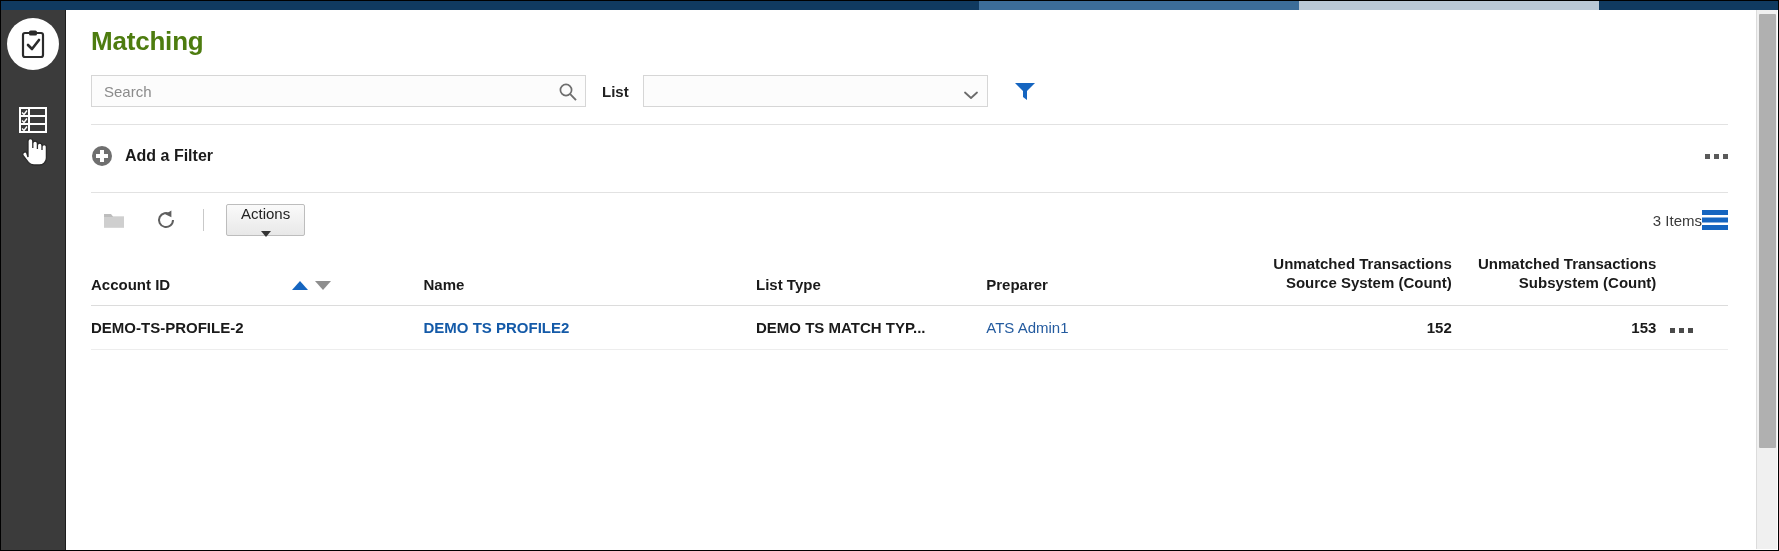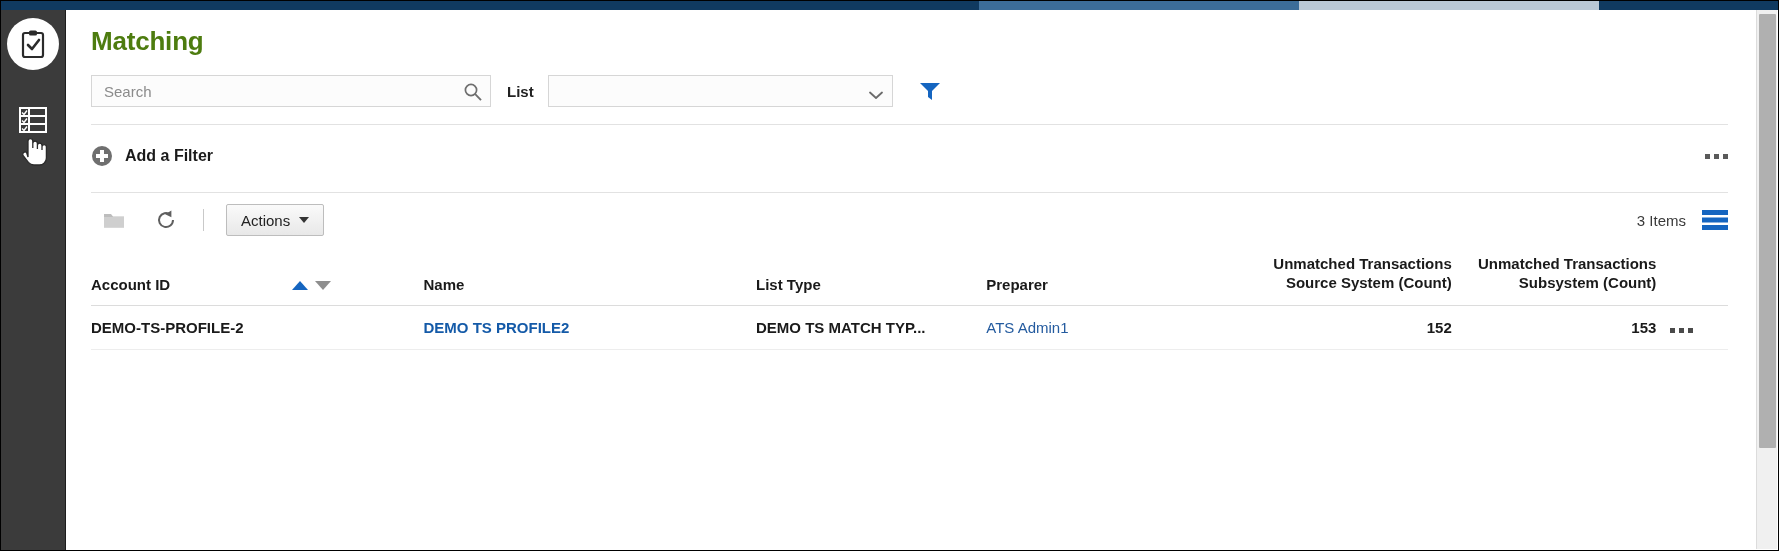--- a/index.html
+++ b/index.html
@@ -84,21 +84,21 @@
 
   
   .search-row {
     position: absolute;
     top: 64px; left: 24px; right: 28px;
     height: 34px;
     display: flex; align-items: center;
   }
   .search-box {
     position: relative;
-    width: 400px; height: 32px;
+    width: 495px; height: 32px;
     border: 1px solid #d6d6d6;
     background: #fcfcfc;
     display: flex; align-items: flex-start;
   }
   .search-box input {
     border: 0; outline: 0; background: transparent;
     width: 100%; height: 100%;
     padding: 0 34px 0 12px;
     font-size: 15px;
     font-family: "Liberation Sans", sans-serif;
@@ -181,30 +181,31 @@
   .actions-btn {
     margin-left: 22px;
     height: 32px;
     padding: 0 14px;
     border: 1px solid #bdbdbd;
     border-radius: 2px;
     background: linear-gradient(#fafafa, #e8e8e8);
     font-size: 15px; color: #222;
     display: flex; align-items: center; gap: 9px;
     cursor: pointer;
+    flex-direction: column;
   }
   .caret-down {
     width: 0; height: 0;
     border-left: 5px solid transparent;
     border-right: 5px solid transparent;
     border-top: 6px solid #333;
   }
   .tb-right {
     margin-left: auto;
-    display: flex; align-items: center; gap: 16px;
+    display: flex; align-items: center; 
   }
   .items-count { font-size: 15px; color: #3a3a3a; }
   .view-toggle { width: 26px; height: 22px; }
 
   
   .table {
     position: absolute;
     top: 245px; left: 24px; right: 28px;
     bottom: 0;
   }

